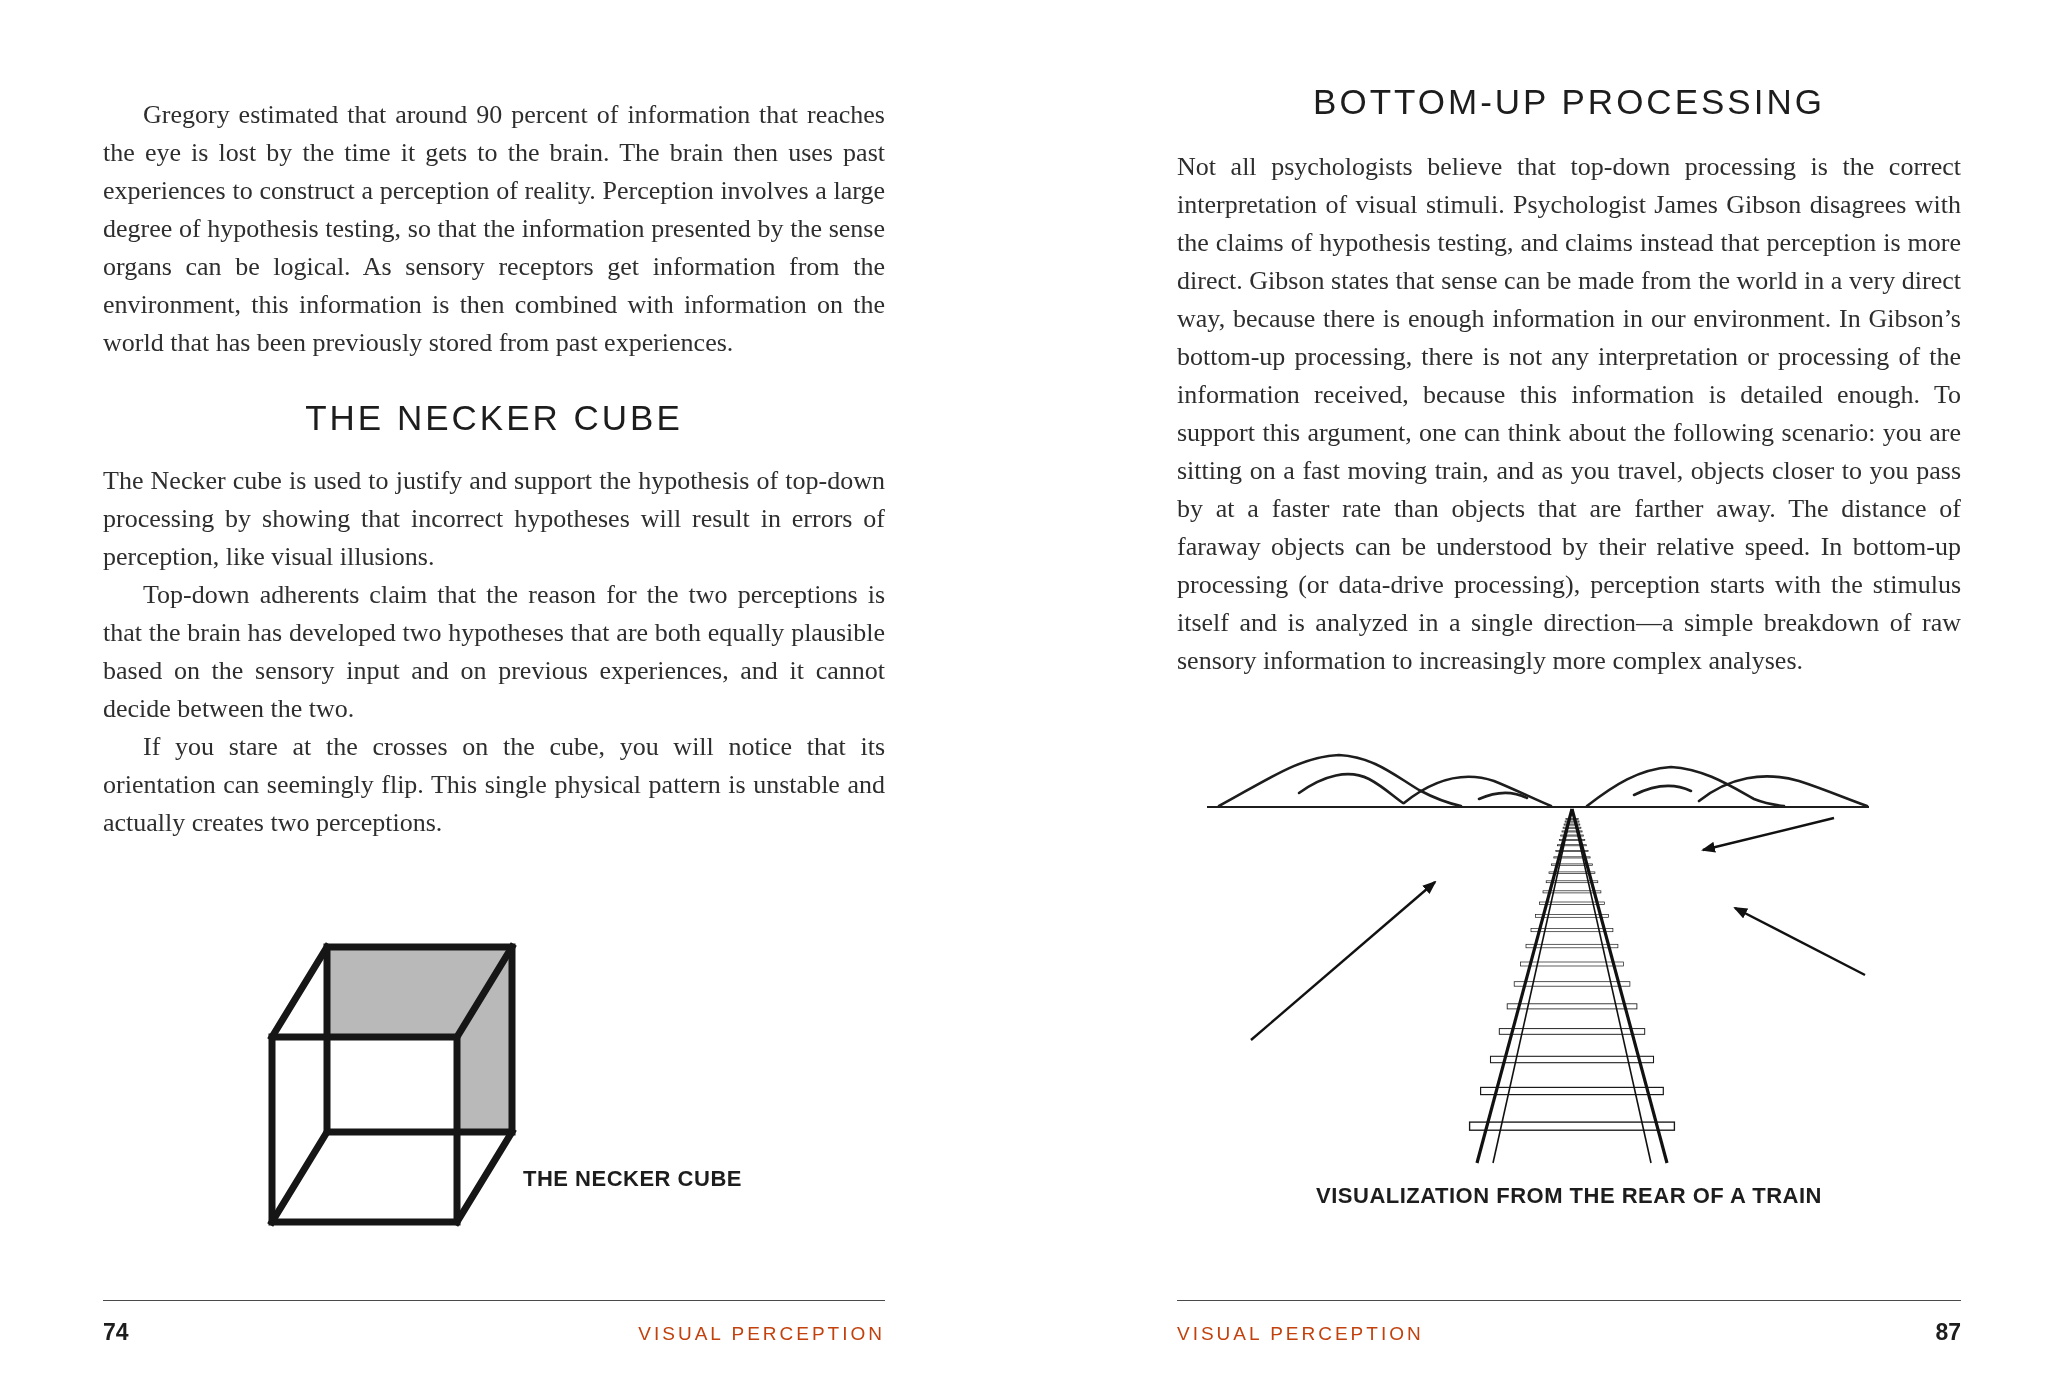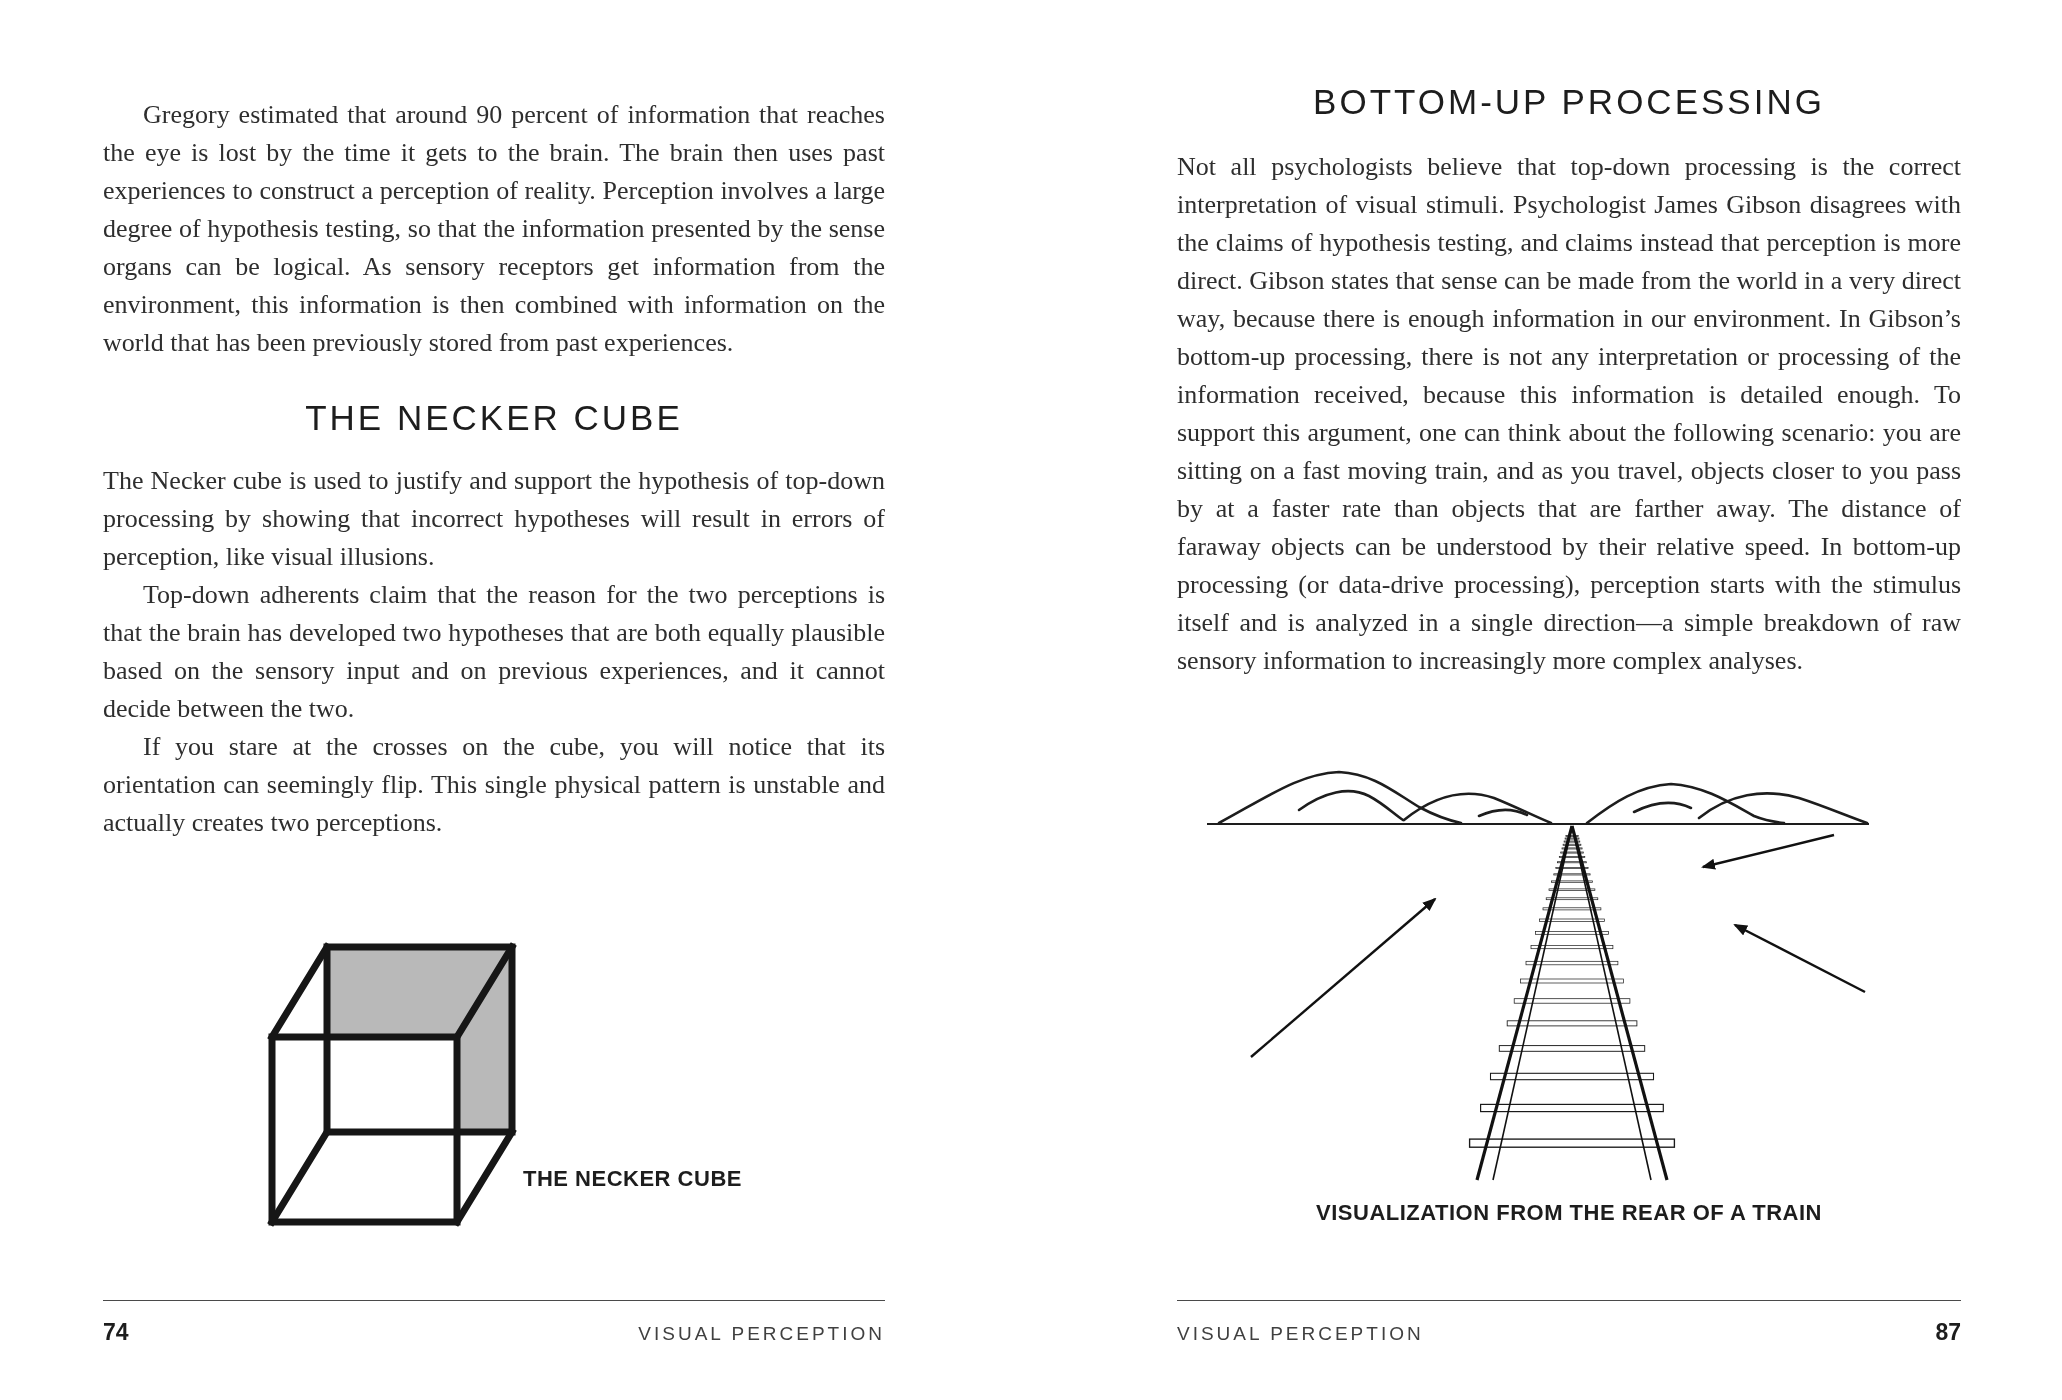--- a/index.html
+++ b/index.html
@@ -31,37 +31,37 @@
 
   figure { margin: 0; }
   .necker-figure { position: absolute; left: 0; top: 938px; width: 100%; height: 310px; }
   .necker-svg { position: absolute; left: 160px; top: 0; }
   .cube-caption {
     position: absolute; left: 420px; top: 228px;
     font-family: "Liberation Sans", sans-serif; font-weight: 700;
     font-size: 22px; letter-spacing: 0.5px; color: #1d1d1d; white-space: nowrap;
   }
 
-  .train-figure { position: absolute; left: 0; top: 762px; width: 100%; height: 490px; }
+  .train-figure { position: absolute; left: 0; top: 745px; width: 100%; height: 490px; }
   .train-svg { position: absolute; left: 2px; top: 0; }
   .train-caption {
     position: absolute; left: 0; top: 438px; width: 100%;
     text-align: center;
     font-family: "Liberation Sans", sans-serif; font-weight: 700;
     font-size: 22px; letter-spacing: 0.5px; color: #1d1d1d;
   }
 
   .page-footer { position: absolute; top: 1300px; left: 0; width: 100%; }
   .footer-rule { border: 0; border-top: 1.5px solid #4a4a4a; margin: 0 0 18px; }
   .footer-row {
     display: flex; justify-content: space-between; align-items: baseline;
     font-family: "Liberation Sans", sans-serif;
   }
   .page-num { font-weight: 700; font-size: 23px; color: #1d1d1d; }
-  .running-title { font-size: 19px; letter-spacing: 3px; color: #404040; text-align: right; }
+  .running-title { font-size: 19px; letter-spacing: 3px; color: #c2410c; text-align: right; }
 </style>
 </head>
 <body>
 
 <div class="spread">
 
   <section class="page page-left">
     <p class="body-text indent">Gregory estimated that around 90 percent of information that reaches the eye is lost by the time it gets to the brain. The brain then uses past experiences to construct a perception of reality. Perception involves a large degree of hypothesis testing, so that the information presented by the sense organs can be logical. As sensory receptors get information from the environment, this information is then combined with information on the world that has been previously stored from past experiences.</p>
 
     <h2 class="heading">THE NECKER CUBE</h2>

